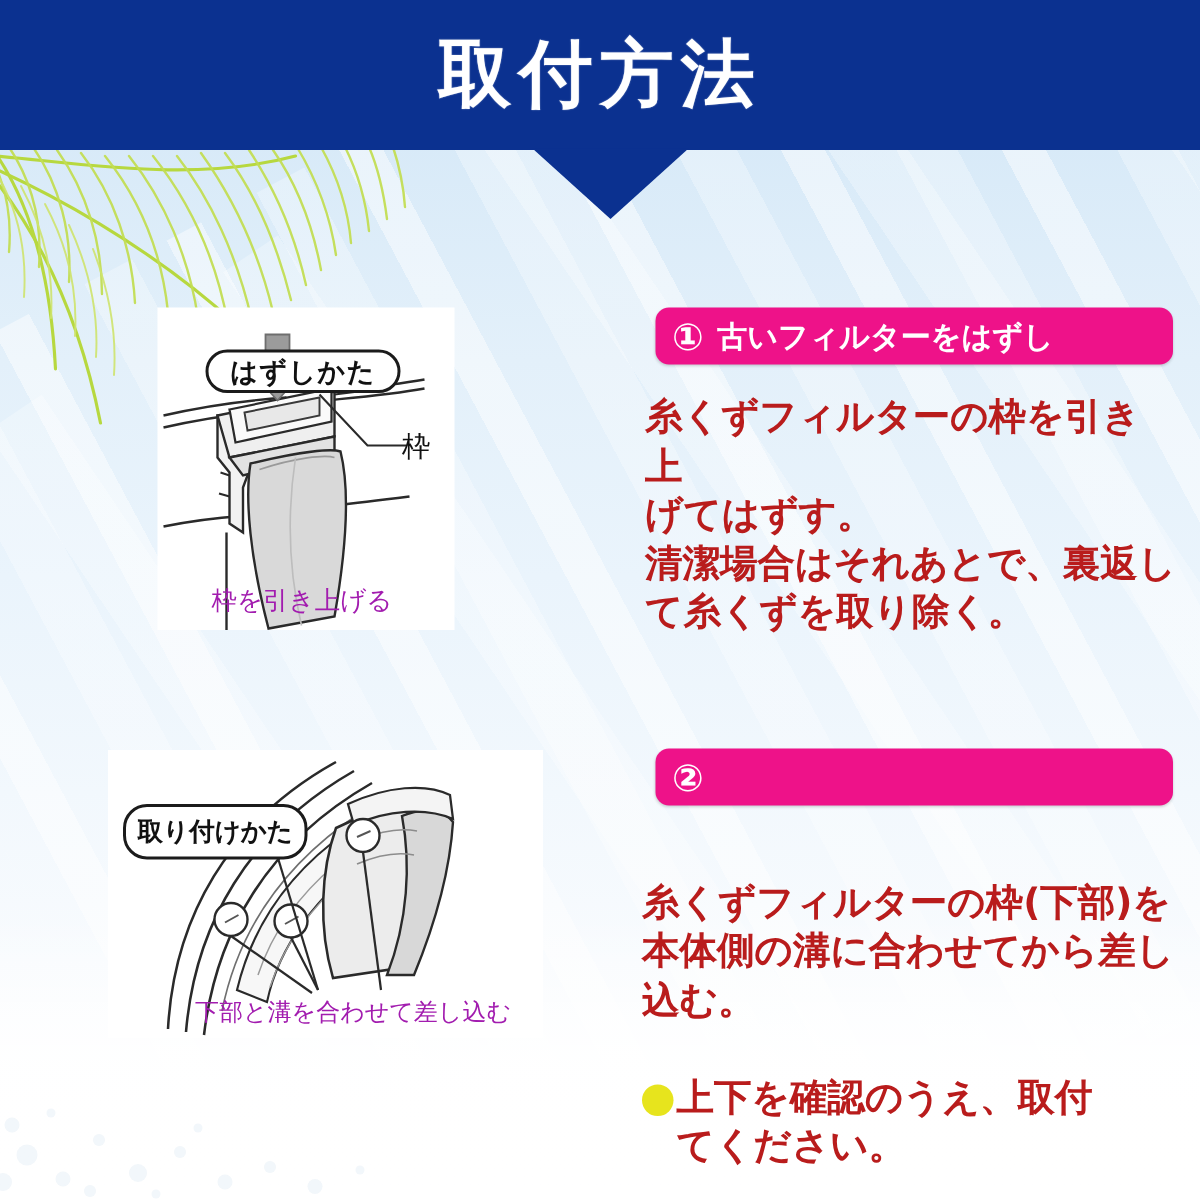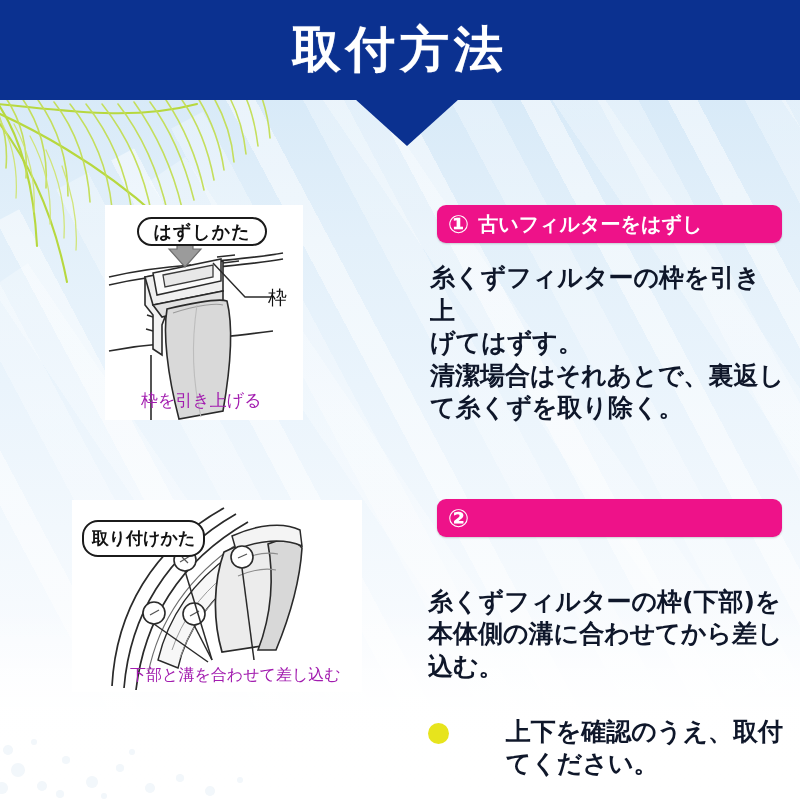--- a/index.html
+++ b/index.html
@@ -133,20 +133,21 @@
     position: absolute;
     border: 2px solid #1b1b1b;
     border-radius: 16px;
     background: #ffffff;
     color: #111111;
     font-weight: bold;
     display: flex;
     align-items: center;
     justify-content: center;
     box-sizing: border-box;
+    margin-top: 16px;
   }
   #pill-1 { left: 32px; top: 12px; width: 130px; height: 29px; font-size: 18px; letter-spacing: 1px; }
   #pill-2 { left: 10px; top: 20px; width: 123px; height: 37px; font-size: 17px; letter-spacing: 0px; }
 
   .panel-caption {
     position: absolute;
     color: #a21caf;
     font-size: 17px;
     font-weight: 500;
     white-space: nowrap;
@@ -186,34 +187,33 @@
     color: #ffffff;
     font-size: 20px;
     font-weight: bold;
     margin-left: 9px;
     letter-spacing: 0px;
     white-space: nowrap;
   }
 
   .step-body {
     position: absolute;
-    color: #0f172a;
+    color: #b91c1c;
     font-size: 25px;
     font-weight: bold;
     line-height: 1.30;
     width: 355px;
     white-space: pre-line;
   }
   #body-1 { left: 430px; top: 262px; }
   #body-2 { left: 428px; top: 553px; }
 
   .bullet-line {
     display: flex;
     align-items: flex-start;
-    justify-content: space-between;
   }
   .yellow-dot {
     flex: 0 0 auto;
     width: 21px; height: 21px;
     border-radius: 50%;
     background: #e7e41d;
     margin-top: 7px;
     margin-right: 2px;
   }
   .bullet-text {

